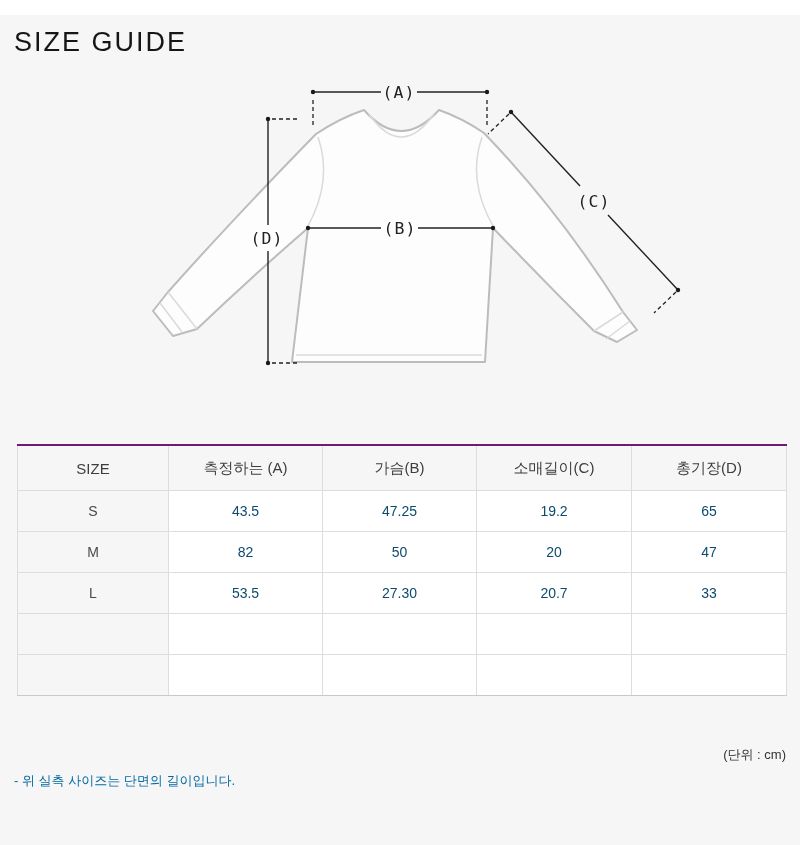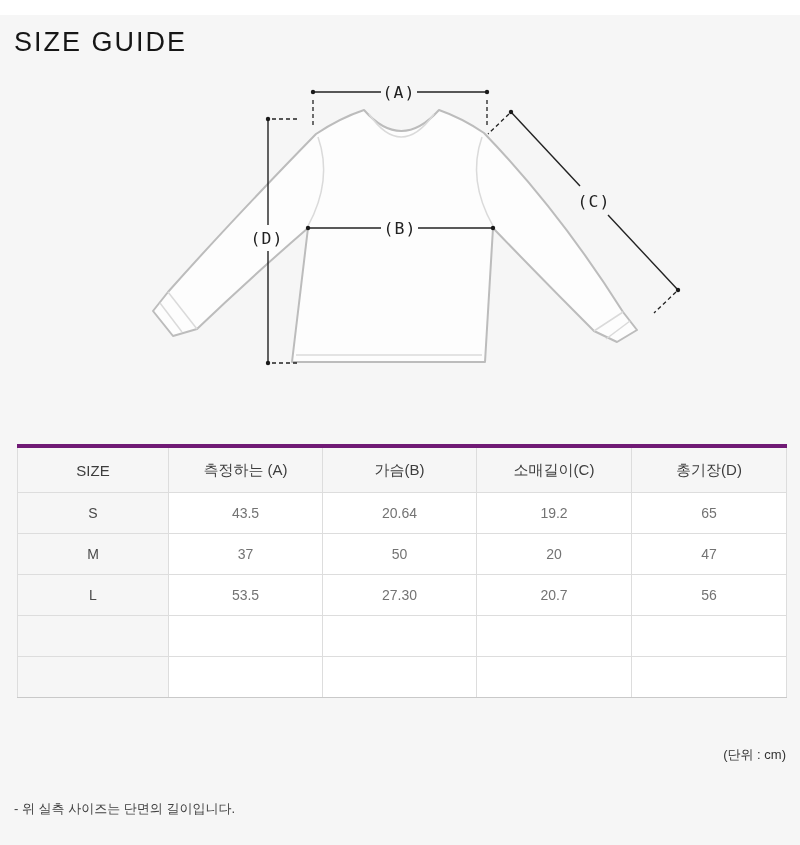--- a/index.html
+++ b/index.html
@@ -18,35 +18,35 @@
   .measure{stroke:#222222;stroke-width:1.4;}
   .measure-dash{stroke:#222222;stroke-width:1.3;stroke-dasharray:4,3;}
   .measure-dot{fill:#1a1a1a;stroke:none;}
   .diagram-label{
     font-family:"DejaVu Sans Mono","Liberation Mono",monospace;
     font-size:16.5px;letter-spacing:1px;fill:#222222;text-anchor:middle;
   }
   .size-table{
     position:absolute;left:17px;top:444px;width:769px;
     border-collapse:collapse;table-layout:fixed;
-    border-top:4px solid #701a75;
+    border-top:2px solid #701a75;
     border-radius:23px;
   }
   .size-table td{
     border:1px solid #dddddd;text-align:center;vertical-align:middle;
     padding:0;overflow:hidden;white-space:nowrap;
   }
   .size-table tr.header-row td{height:44px;background:transparent;font-size:15px;color:#3d3d3d;}
-  .size-table tr.data-row td{height:40px;background:#ffffff;font-size:14px;color:#737373;}
+  .size-table tr.data-row td{height:40px;background:#ffffff;font-size:14px;color:#0c4a6e;}
   .size-table tr.data-row td:first-child{background:transparent;color:#4a4a4a;}
   .size-table tr:last-child td{border-bottom:1px solid #c9c9c9;}
   .unit-note{
     position:absolute;right:14px;top:746px;font-size:13px;color:#333333;text-align:right;
   }
-  .footnotes{position:absolute;left:14px;top:769px;font-size:13px;color:#404040;line-height:23px;margin-top:28px;}
+  .footnotes{position:absolute;left:14px;top:769px;font-size:13px;color:#0369a1;line-height:23px;}
   .footnote{white-space:nowrap;}
 </style>
 </head>
 <body>
 
 <div class="page-root">
   <div class="page-bg"></div>
 
   <div class="page-title">SIZE GUIDE</div>
 
@@ -128,37 +128,37 @@
       <tr class="header-row">
         <td>SIZE</td>
         <td>측정하는 (A)</td>
         <td>가슴(B)</td>
         <td>소매길이(C)</td>
         <td>총기장(D)</td>
       </tr>
       <tr class="data-row">
         <td>S</td>
         <td>43.5</td>
-        <td>20.64</td>
+        <td>47.25</td>
         <td>19.2</td>
         <td>65</td>
       </tr>
       <tr class="data-row">
         <td>M</td>
-        <td>37</td>
+        <td>82</td>
         <td>50</td>
         <td>20</td>
         <td>47</td>
       </tr>
       <tr class="data-row">
         <td>L</td>
         <td>53.5</td>
         <td>27.30</td>
         <td>20.7</td>
-        <td>56</td>
+        <td>33</td>
       </tr>
       <tr class="data-row">
         <td></td>
         <td></td>
         <td></td>
         <td></td>
         <td></td>
       </tr>
       <tr class="data-row">
         <td></td>

